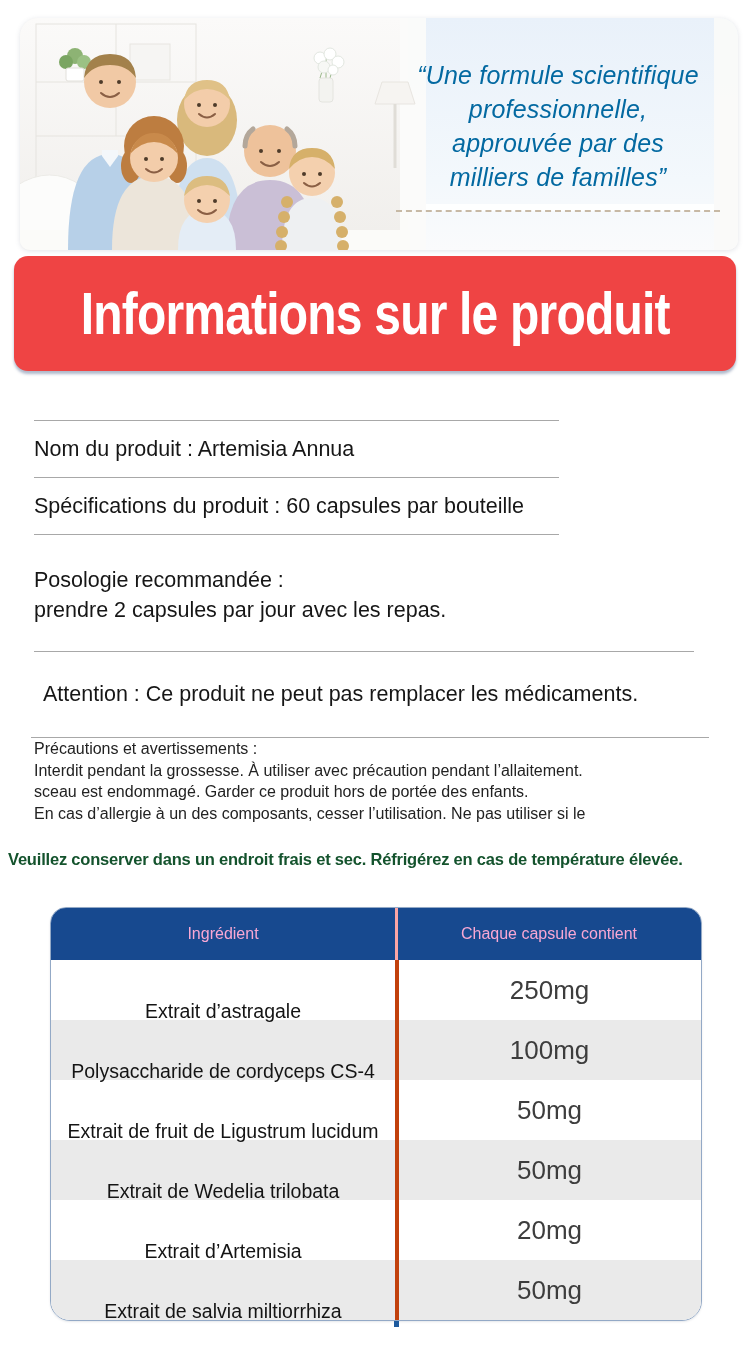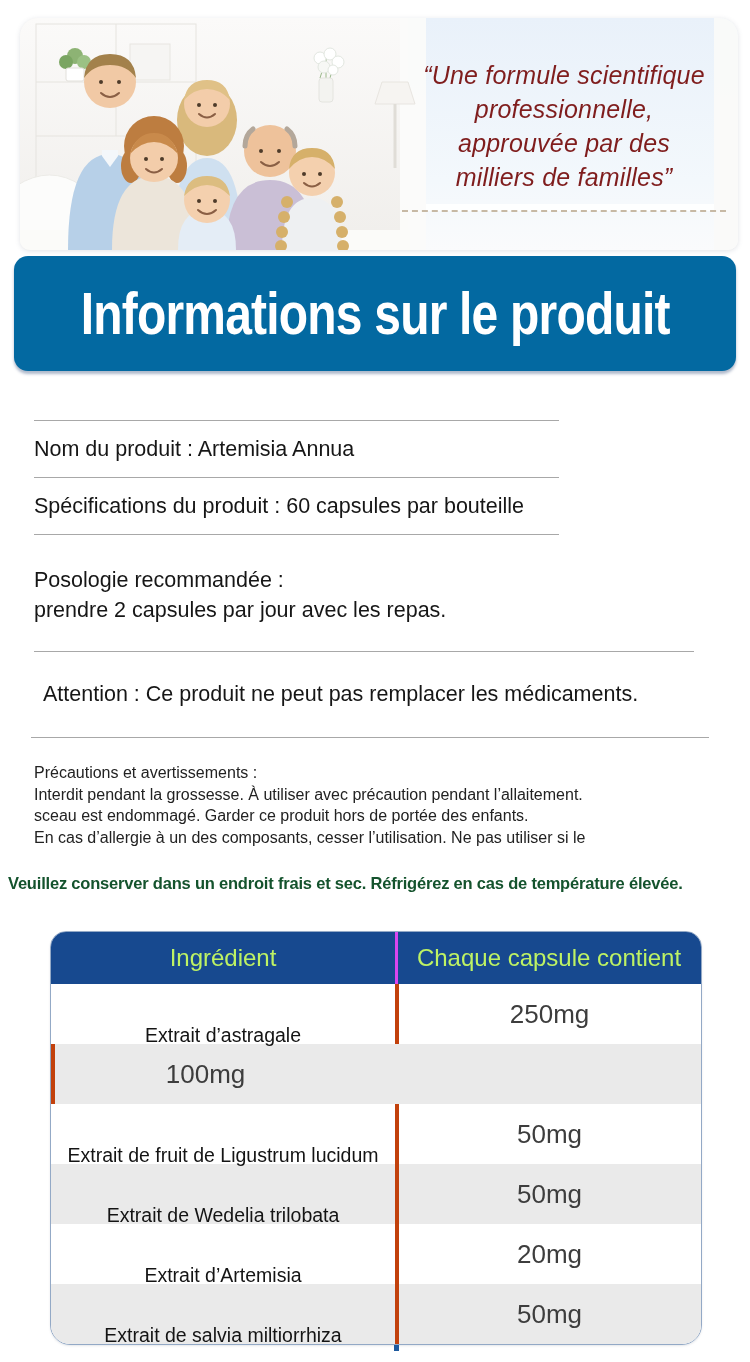--- a/index.html
+++ b/index.html
@@ -3,56 +3,56 @@
 <meta charset="utf-8">
 <style>
   html,body{margin:0;padding:0;background:#ffffff;}
   body{width:750px;height:1362px;overflow:hidden;font-family:"Liberation Sans",sans-serif;color:#1c1c1c;}
   .page{position:relative;width:750px;height:1362px;background:#fff;}
 
   
   .hero{position:relative;margin:18px 12px 0 20px;width:718px;height:232px;border-radius:18px 18px 10px 10px;
         overflow:hidden;box-shadow:0 1px 5px rgba(90,100,120,.18);background:#f6f5f3;}
   .hero svg{display:block;width:718px;height:232px;}
-  .quote{position:absolute;top:40px;right:8px;width:332px;text-align:center;
-         font-style:italic;font-size:25px;line-height:34px;color:#7f1d1d;letter-spacing:.2px;}
+  .quote{position:absolute;top:40px;right:14px;width:332px;text-align:center;
+         font-style:italic;font-size:25px;line-height:34px;color:#0369a1;letter-spacing:.2px;}
   .quote .dash{margin:16px auto 0 auto;width:324px;border-top:2px dashed #c7b9a5;height:0;}
 
   
-  .banner{margin:6px auto 0 auto;width:722px;height:115px;background:#0369a1;border-radius:14px;
+  .banner{margin:6px auto 0 auto;width:722px;height:115px;background:#ef4444;border-radius:14px;
           display:flex;align-items:center;justify-content:center;
           box-shadow:0 3px 3px rgba(25,55,105,.35);}
   .banner .t{display:inline-block;color:#ffffff;font-weight:bold;font-size:60px;letter-spacing:-1px;
              transform:scaleX(.80);transform-origin:center;white-space:nowrap;}
 
   
   .info{padding-left:34px;}
   .rule{height:1px;background:#a8a8a8;border:none;margin:0;}
   .w1{width:525px;margin-top:49px;}
   .w1b{width:525px;margin-top:15px;}
   .w2{width:660px;margin-top:26px;}
   .w3{width:678px;margin-top:30px;margin-left:-3px;}
   .stmt{font-size:21.5px;line-height:26px;margin:15px 0 15px 0;color:#161616;}
   .dosage{margin:30px 0 0 0;font-size:21.5px;line-height:30px;color:#161616;}
   .attention{margin:30px 0 0 9px;font-size:21.5px;color:#161616;white-space:nowrap;}
-  .precautions{margin-top:24px;font-size:16px;line-height:21.5px;color:#222;}
+  .precautions{font-size:16px;line-height:21.5px;color:#222;}
   .storage{margin:26px 0 0 -26px;font-size:16.5px;font-weight:bold;letter-spacing:-.2px;color:#14532d;white-space:nowrap;}
 
   
   .tablewrap{position:relative;margin:38px 0 0 50px;width:650px;}
   .ptable{width:650px;border:1px solid #93a9c6;border-radius:16px 16px 20px 20px;overflow:hidden;
           box-shadow:0 1px 2px rgba(90,100,120,.15);}
   .trow{display:flex;width:650px;}
   .thead{height:52px;background:#17498f;}
-  .thead .c{display:flex;align-items:center;justify-content:center;color:#bef264;font-size:24px;}
+  .thead .c{display:flex;align-items:center;justify-content:center;color:#f9a8d4;font-size:16px;}
   .tbody{height:60px;background:#ffffff;}
   .tbody.alt{background:#eaeaea;}
   .c-l{width:344px;display:flex;align-items:center;justify-content:center;}
   .c-r{width:302px;display:flex;align-items:center;justify-content:center;}
-  .thead .c-r{border-left:3px solid #d946ef;}
+  .thead .c-r{border-left:3px solid #fca5a5;}
   .tbody .c-r{border-left:4px solid #c2410c;width:301px;}
   .tbody .c-l{font-size:19.5px;color:#141414;text-align:center;margin-top:43px;}
   .tbody .c-r{font-size:26px;color:#3d3d3d;}
   .divider-tail{position:absolute;left:344px;top:100%;width:5px;height:6px;background:#1d5a9e;}
 </style>
 </head>
 <body>
 
 <div class="page">
 
@@ -224,20 +224,21 @@
     <div class="ptable">
       <div class="trow thead">
         <div class="c c-l">Ingrédient</div>
         <div class="c c-r">Chaque capsule contient</div>
       </div>
       <div class="trow tbody">
         <div class="c-l">Extrait d’astragale</div>
         <div class="c-r">250mg</div>
       </div>
       <div class="trow tbody alt">
+        <div class="c-l">Polysaccharide de cordyceps CS-4</div>
         <div class="c-r">100mg</div>
       </div>
       <div class="trow tbody">
         <div class="c-l">Extrait de fruit de Ligustrum lucidum</div>
         <div class="c-r">50mg</div>
       </div>
       <div class="trow tbody alt">
         <div class="c-l">Extrait de Wedelia trilobata</div>
         <div class="c-r">50mg</div>
       </div>

